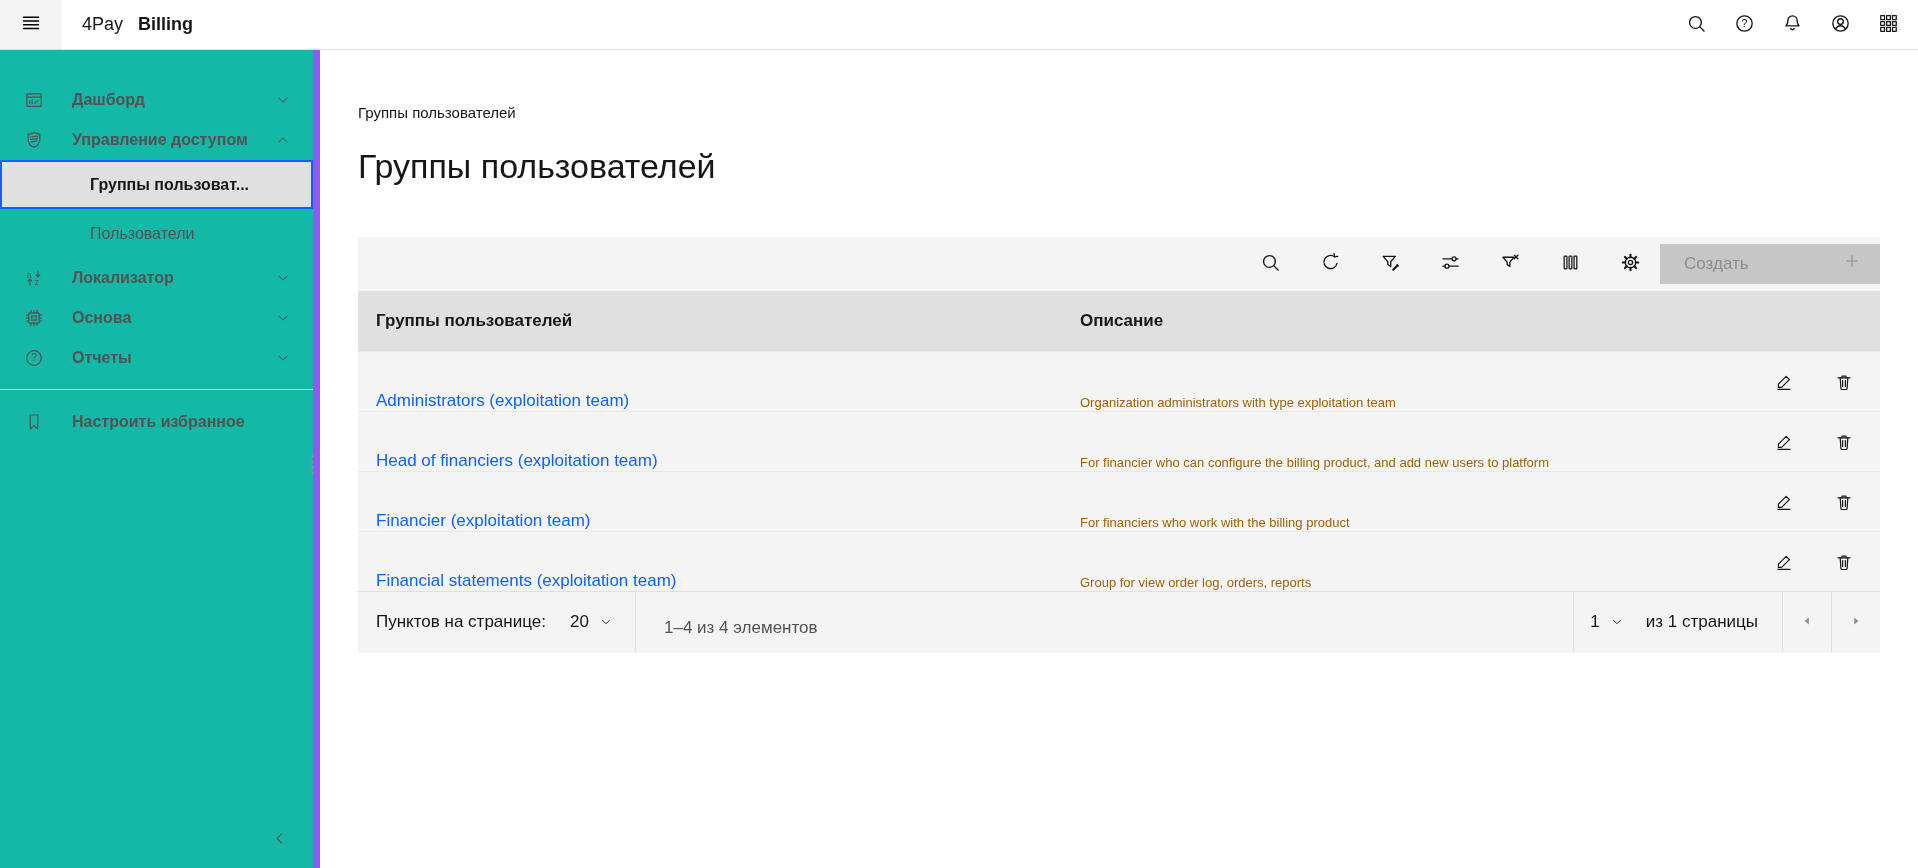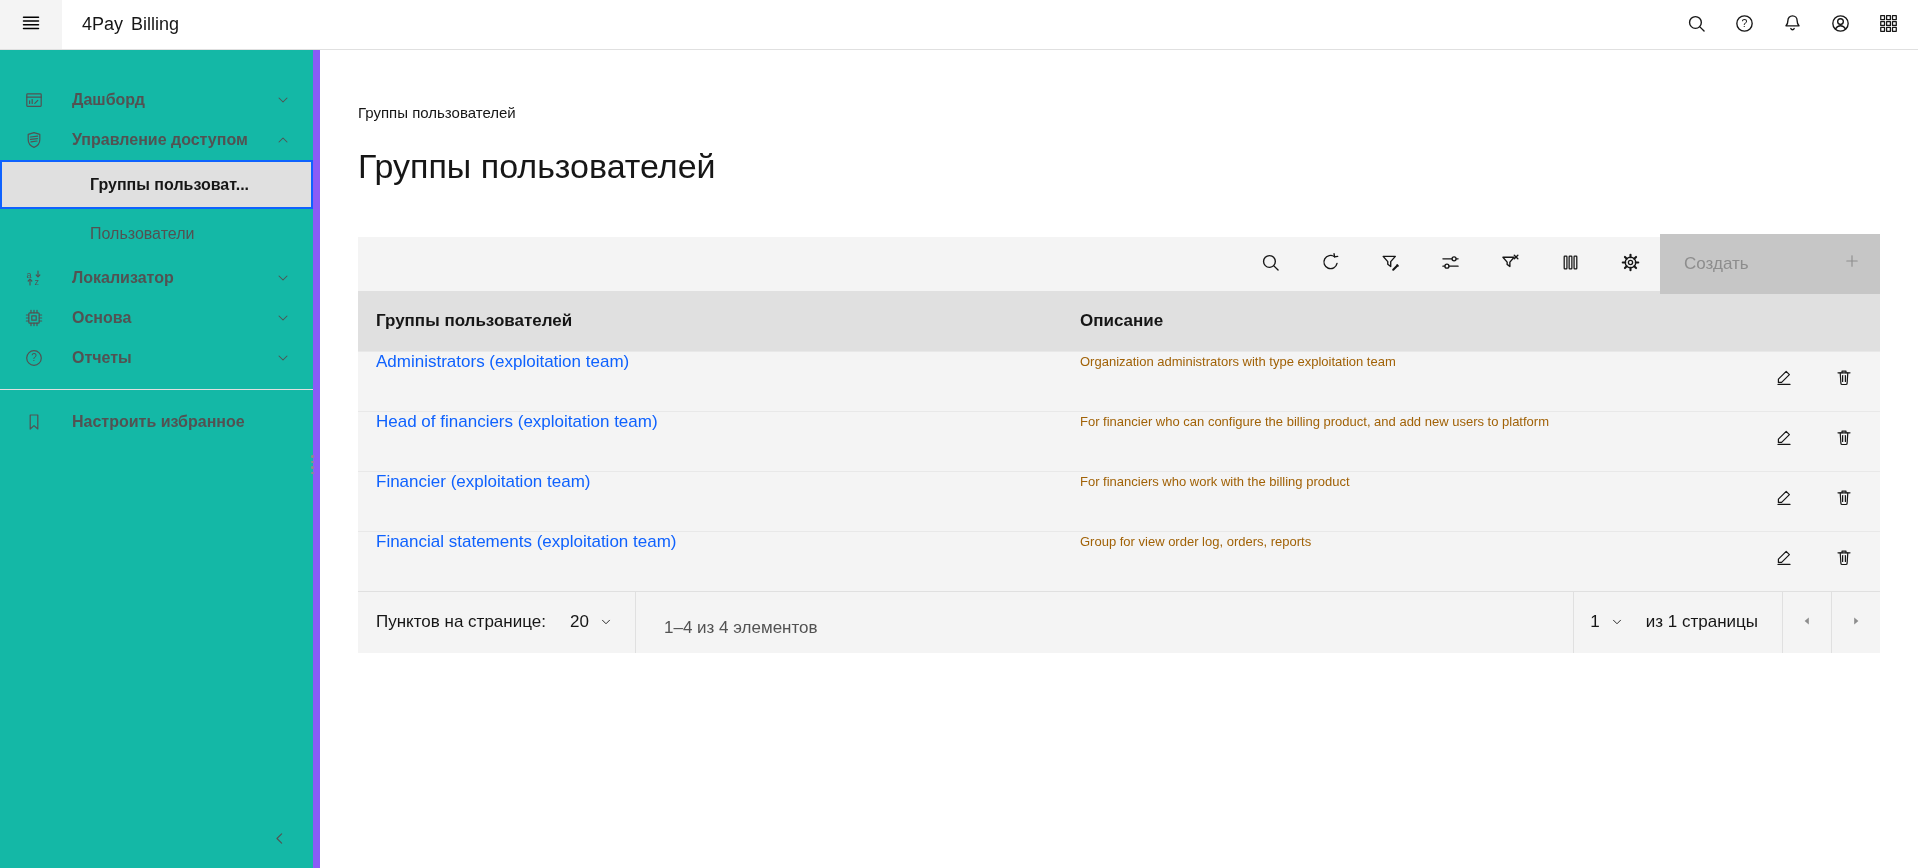--- a/index.html
+++ b/index.html
@@ -6,21 +6,21 @@
   body{
     width:1918px;height:868px;overflow:hidden;background:#ffffff;
     font-family:"Liberation Sans","DejaVu Sans",sans-serif;color:#161616;
   }
   *{box-sizing:border-box;}
   button{font-family:inherit;}
   
   .header{height:50px;display:flex;align-items:center;border-bottom:1px solid #e0e0e0;background:#fff;}
   .hamburger-btn{width:62px;height:49px;background:#f4f4f4;border:none;display:flex;align-items:center;justify-content:center;cursor:pointer;}
   .brand{margin-left:20px;font-size:18px;color:#161616;white-space:nowrap;}
-  .brand b{font-weight:400;margin-left:8px;}
+  .brand b{font-weight:700;margin-left:15px;}
   .header-actions{margin-left:auto;display:flex;align-items:center;padding-right:6px;}
   .h-icon-btn{width:48px;height:48px;border:none;background:none;display:flex;align-items:center;justify-content:center;cursor:pointer;color:#161616;}
   
   .shell{display:flex;height:818px;}
   .sidebar{width:320px;flex-shrink:0;background:#14b8a6;border-right:7px solid #8b5cf6;position:relative;}
   .nav{padding-top:30px;}
   .nav-item{height:40px;display:flex;align-items:center;padding-left:24px;position:relative;cursor:pointer;background:none;border:none;width:100%;text-align:left;}
   .nav-item .nicon{width:20px;height:20px;margin-right:28px;color:#525252;flex-shrink:0;}
   .nav-label{font-size:16px;font-weight:600;color:#525252;white-space:nowrap;}
   .nav-chevron{position:absolute;right:22px;color:#525252;display:flex;}
@@ -33,25 +33,25 @@
   .resize-handle i{width:2.5px;height:2.5px;border-radius:50%;background:#8d8d8d;display:block;}
   .collapse-btn{position:absolute;bottom:8px;right:14px;width:40px;height:40px;border:none;background:none;display:flex;align-items:center;justify-content:center;cursor:pointer;color:#525252;}
   
   .main{flex:1;padding:0 38px;background:#fff;}
   .breadcrumb{margin-top:54px;font-size:15px;color:#161616;cursor:pointer;display:inline-block;}
   .page-title{margin:24px 0 0 0;font-size:34px;font-weight:400;line-height:1.2;color:#161616;}
   
   .table-card{margin-top:50px;}
   .toolbar{height:54px;background:#f4f4f4;display:flex;align-items:center;justify-content:flex-end;}
   .t-icon-btn{width:60px;height:54px;border:none;background:none;display:flex;align-items:center;justify-content:center;cursor:pointer;color:#161616;}
-  .create-btn{width:220px;height:60px;border:none;background:#c6c6c6;color:#8d8d8d;font-size:17px;display:flex;align-items:center;justify-content:space-between;padding:0 20px 0 24px;cursor:not-allowed;}
+  .create-btn{width:220px;height:40px;border:none;background:#c6c6c6;color:#8d8d8d;font-size:17px;display:flex;align-items:center;justify-content:space-between;padding:0 20px 0 24px;cursor:not-allowed;}
   .thead{display:flex;align-items:center;height:60px;background:#e0e0e0;font-size:17px;font-weight:700;color:#161616;}
   .col-name{width:722px;padding-left:18px;flex-shrink:0;}
   .col-desc{flex:1;}
-  .trow{display:flex;align-items:flex-start;height:60px;background:#f4f4f4;border-top:1px solid #e8e8e8;}
+  .trow{display:flex;align-items:flex-end;height:60px;background:#f4f4f4;border-top:1px solid #e8e8e8;}
   .trow:first-of-type{border-top:none;}
   .row-link{color:#0f62fe;font-size:17px;text-decoration:none;cursor:pointer;}
   .row-desc{color:#a16207;font-size:13px;}
   .row-actions{width:126px;display:flex;flex-shrink:0;padding-right:4px;}
   .r-icon-btn{width:60px;height:54px;border:none;background:none;display:flex;align-items:center;justify-content:center;cursor:pointer;color:#161616;}
   
   .pagination{height:62px;background:#f4f4f4;border-top:1px solid #e0e0e0;display:flex;align-items:center;font-size:17px;color:#161616;}
   .pp-left{display:flex;align-items:center;height:100%;width:278px;flex-shrink:0;border-right:1px solid #e0e0e0;padding-left:18px;cursor:pointer;}
   .pp-value{margin-left:24px;}
   .pp-chevron{margin-left:10px;color:#161616;display:flex;}

